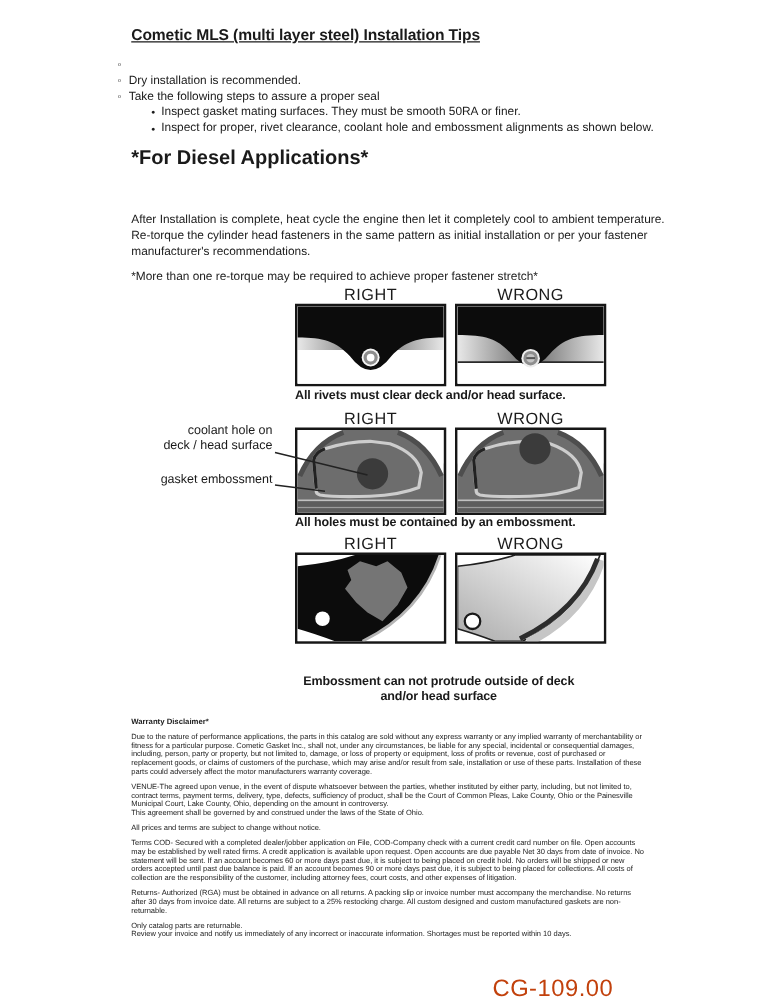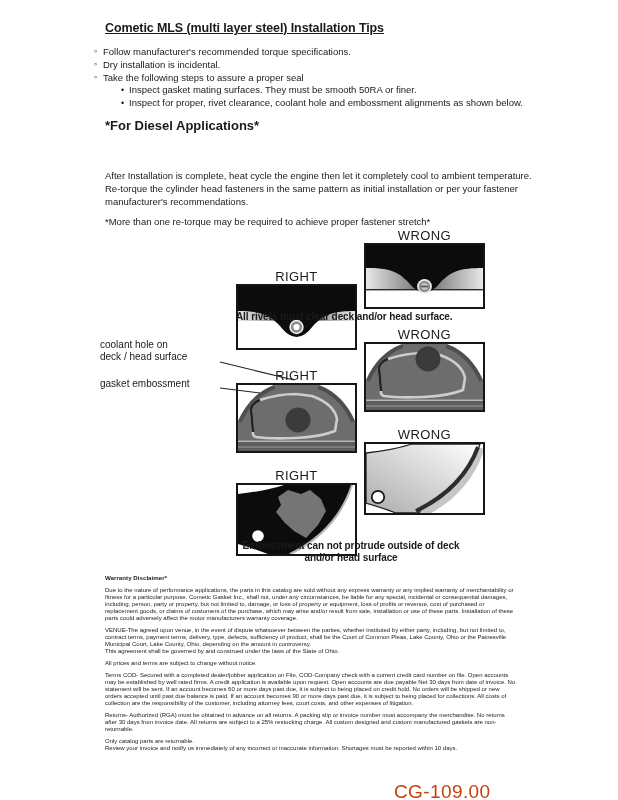--- a/index.html
+++ b/index.html
@@ -10,60 +10,59 @@
   .page-title {
     position:absolute; left:105px; top:21px;
     font-size:12.5px; font-weight:bold; letter-spacing:-0.1px;
     text-decoration:underline;
   }
   .tips { position:absolute; left:94px; top:45px; font-size:9.5px; line-height:13px; }
   .tip-row { display:flex; align-items:flex-start; }
   .tip-row .marker { width:9px; font-size:9px; line-height:13px; text-align:left; }
   .sub-tips { margin-left:27px; line-height:12.5px; }
   .sub-tips .marker { width:8px; font-size:9px; }
-  .diesel-heading { position:absolute; left:105px; top:118px; font-size:13px; font-weight:bold; }
+  .diesel-heading { position:absolute; left:105px; top:118px; font-size:16px; font-weight:bold; }
   .para { position:absolute; left:105px; width:442px; font-size:9.5px; line-height:13.2px; }
   .p1 { top:136px; }
   .p2 { top:169px; }
   .p3 { top:215px; }
 
   .dg-label { position:absolute; width:121px; text-align:center; font-size:13px; font-weight:500; letter-spacing:0.4px; }
   .dbox { position:absolute; width:121px; box-sizing:border-box; border:2px solid #161616; background:#fff; }
   .dbox svg { display:block; width:100%; height:100%; }
-  .colL { left:236px;margin-top:41px; } .colR { left:364px; }
+  .colL { left:236px; } .colR { left:364px; }
   .r1 { top:243px; height:66px; } .r2 { top:342px; height:70px; } .r3 { top:442px; height:73px; }
   .lab1 { top:228px; } .lab2 { top:327px; } .lab3 { top:427px; }
   .caption { position:absolute; left:236px; font-size:10px; font-weight:bold; letter-spacing:-0.1px; line-height:12px;text-align:center; }
   .cap1 { top:311px; } .cap2 { top:413px; } .cap3 { top:540px; width:230px; }
 
-  .annot { position:absolute; left:100px; width:118px; font-size:10px; line-height:11.5px; }
+  .annot { position:absolute; left:100px; width:118px; text-align:right; font-size:10px; line-height:11.5px; }
   .an1 { top:339px; } .an2 { top:378px; }
   .leader { position:absolute; left:218px; top:352px; width:90px; height:48px; }
 
   .legal { position:absolute; left:105px; top:574px; width:412px; font-size:6px; line-height:7px; color:#222; }
   .legal-heading { font-weight:bold; font-size:6.2px; margin:0 0 6px 0; }
   .fp { margin:0 0 5px 0; }
   .fp.tight { margin:0; }
   .doc-code { position:absolute; left:394px; top:781px; font-size:19px; letter-spacing:0.4px; color:#c2410c; }
 </style>
 </head>
 <body>
 
 <div class="page">
 
   <div class="page-title">Cometic MLS (multi layer steel) Installation Tips</div>
 
   <div class="tips">
     <div class="tip-row">
       <span class="marker">◦</span>
-      <span>Follow manufacturer's recommended torque specifications.</span>
     </div>
     <div class="tip-row">
       <span class="marker">◦</span>
-      <span>Dry installation is incidental.</span>
+      <span>Dry installation is recommended.</span>
     </div>
     <div class="tip-row">
       <span class="marker">◦</span>
       <span>Take the following steps to assure a proper seal</span>
     </div>
     <div class="sub-tips">
       <div class="tip-row">
         <span class="marker">•</span>
         <span>Inspect gasket mating surfaces.  They must be smooth 50RA or finer.</span>
       </div>
@@ -141,20 +140,21 @@
       <path d="M0,0 H36 Q12,9 0,36 Z" fill="#ffffff"></path>
       <path d="M117,0 H81 Q105,9 117,36 Z" fill="#ffffff"></path>
       <rect y="56" width="117" height="10" fill="#5d5d5d"></rect>
       <rect y="55.6" width="117" height="1.3" fill="#c2c2c2"></rect>
       <rect y="61.5" width="117" height="1" fill="#9b9b9b"></rect>
       <path d="M15,49 L13,24 Q14,18 22,15 Q40,9 58,9 L74,11 Q96,19 99,34 L97,46 Q82,52 58,53 Q30,54 18,52 Q15,51 15,49 Z" fill="none" stroke="#cdcdcd" stroke-width="2.6" stroke-linejoin="round"></path>
       <path d="M15,47 L13,24 Q14,18 22,15" fill="none" stroke="#222222" stroke-width="2.6"></path>
       <circle cx="62" cy="15" r="12.5" fill="#3b3b3b"></circle>
     </svg>
   </div>
+  <div class="caption cap2">All holes must be contained by an embossment.</div>
 
   <div class="annot an1">
     <div>coolant hole on</div>
     <div>deck / head surface</div>
   </div>
   <div class="annot an2">gasket embossment</div>
   <svg class="leader" viewBox="0 0 90 48">
     <line x1="2" y1="10" x2="76" y2="28" stroke="#222222" stroke-width="1.2"></line>
     <line x1="2" y1="36" x2="42" y2="41" stroke="#222222" stroke-width="1.2"></line>
   </svg>

